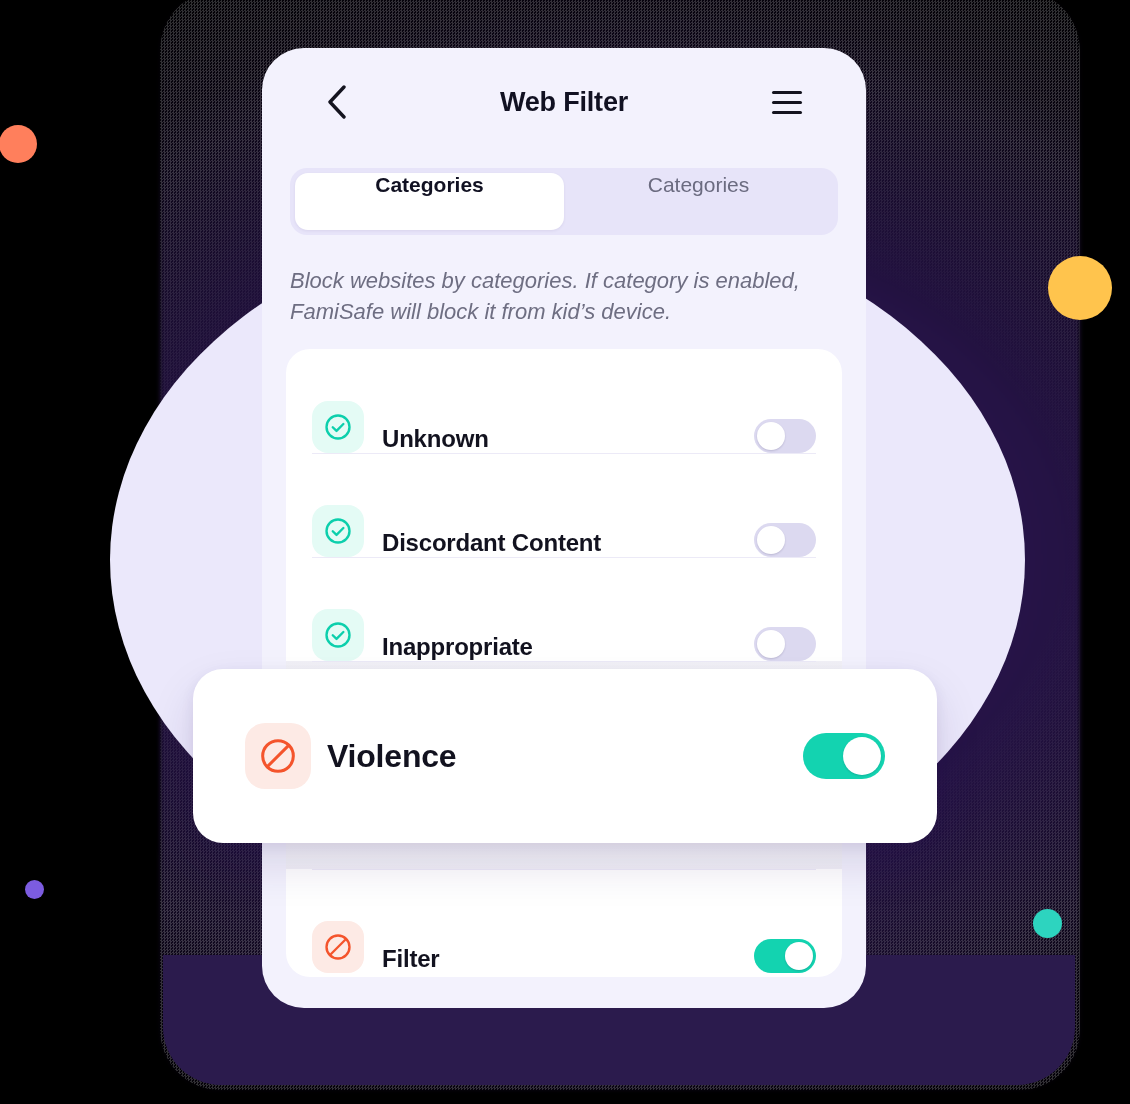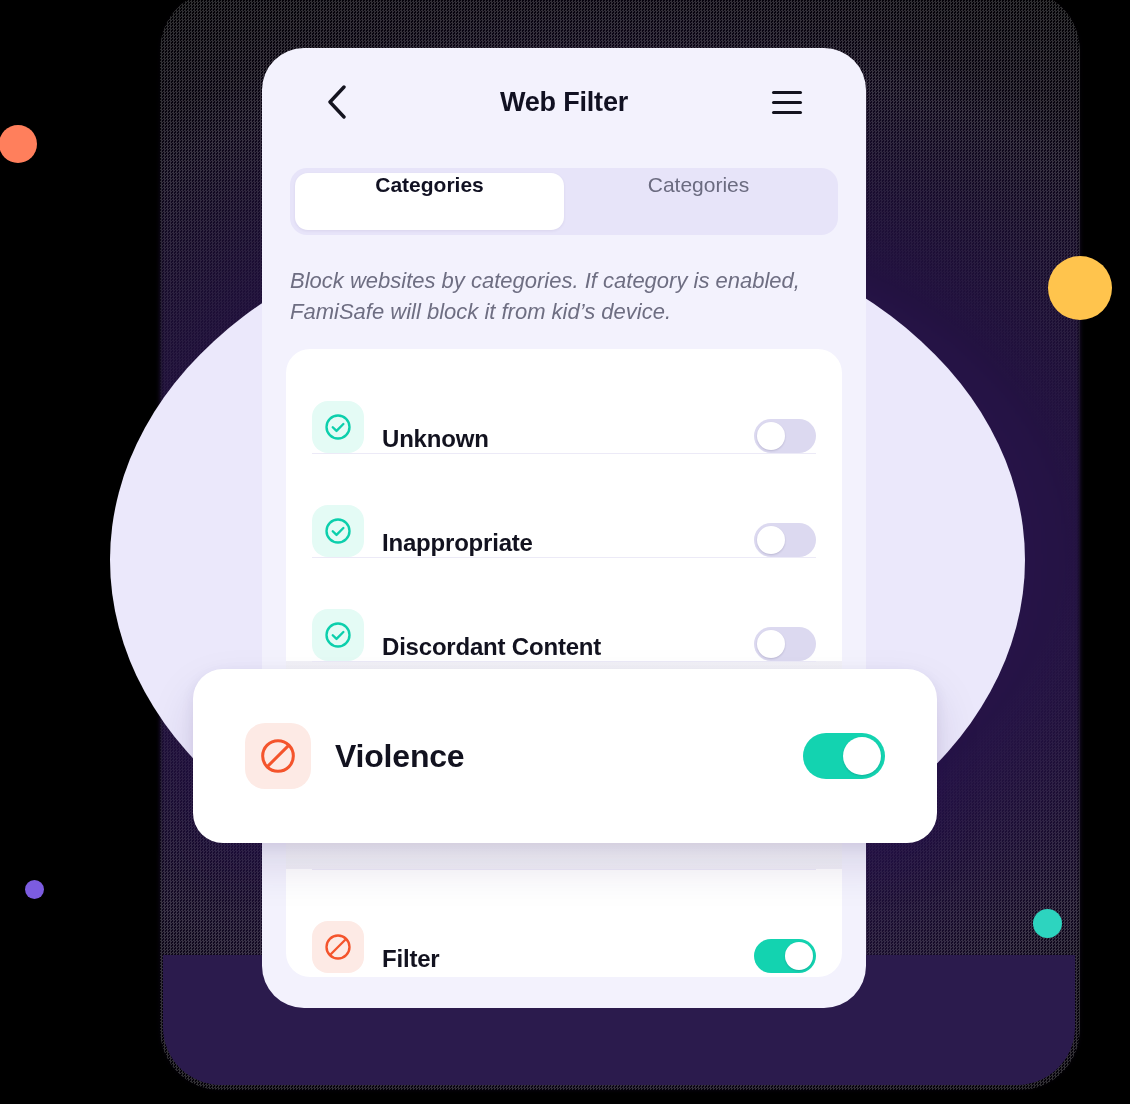--- a/index.html
+++ b/index.html
@@ -232,21 +232,21 @@
     display: flex;
     align-items: center;
     padding: 0 52px;
     box-shadow: 0 22px 46px rgba(40,18,92,0.13), 0 4px 14px rgba(40,18,92,0.07);
   }
   .float-card .ico {
     width: 66px; height: 66px;
     border-radius: 20px;
   }
   .float-card .row-label {
-    margin-left: 24px;
+    margin-left: 16px;
     font-size: 32px;
   }
   .float-card .sw {
     width: 82px; height: 46px; border-radius: 23px;
   }
   .float-card .sw .knob {
     top: 4px; width: 38px; height: 38px;
   }
   .float-card .sw.on .knob { right: 4px; }
 </style>
@@ -307,34 +307,34 @@
           </span>
       </div>
 
       <div class="row">
         <span class="ico ico-check">
           <svg width="30" height="30" viewBox="0 0 24 24">
             <circle cx="12" cy="12" r="9.2" fill="none" stroke="#0ccfac" stroke-width="1.9"></circle>
             <path d="M7.8 12.2 L10.8 15.1 L16.3 9.6" fill="none" stroke="#0ccfac" stroke-width="1.9" stroke-linecap="round" stroke-linejoin="round"></path>
           </svg>
         </span>
-        <span class="row-label">Inappropriate</span>
+        <span class="row-label">Discordant Content</span>
         <span class="sw off">
             <span class="knob"></span>
           </span>
       </div>
 
       <div class="row">
         <span class="ico ico-check">
           <svg width="30" height="30" viewBox="0 0 24 24">
             <circle cx="12" cy="12" r="9.2" fill="none" stroke="#0ccfac" stroke-width="1.9"></circle>
             <path d="M7.8 12.2 L10.8 15.1 L16.3 9.6" fill="none" stroke="#0ccfac" stroke-width="1.9" stroke-linecap="round" stroke-linejoin="round"></path>
           </svg>
         </span>
-        <span class="row-label">Discordant Content</span>
+        <span class="row-label">Inappropriate</span>
         <span class="sw off">
             <span class="knob"></span>
           </span>
       </div>
 
       <div class="row shadowed"></div>
       <div class="row shadowed-top"></div>
 
       <div class="row">
         <span class="ico ico-block">

